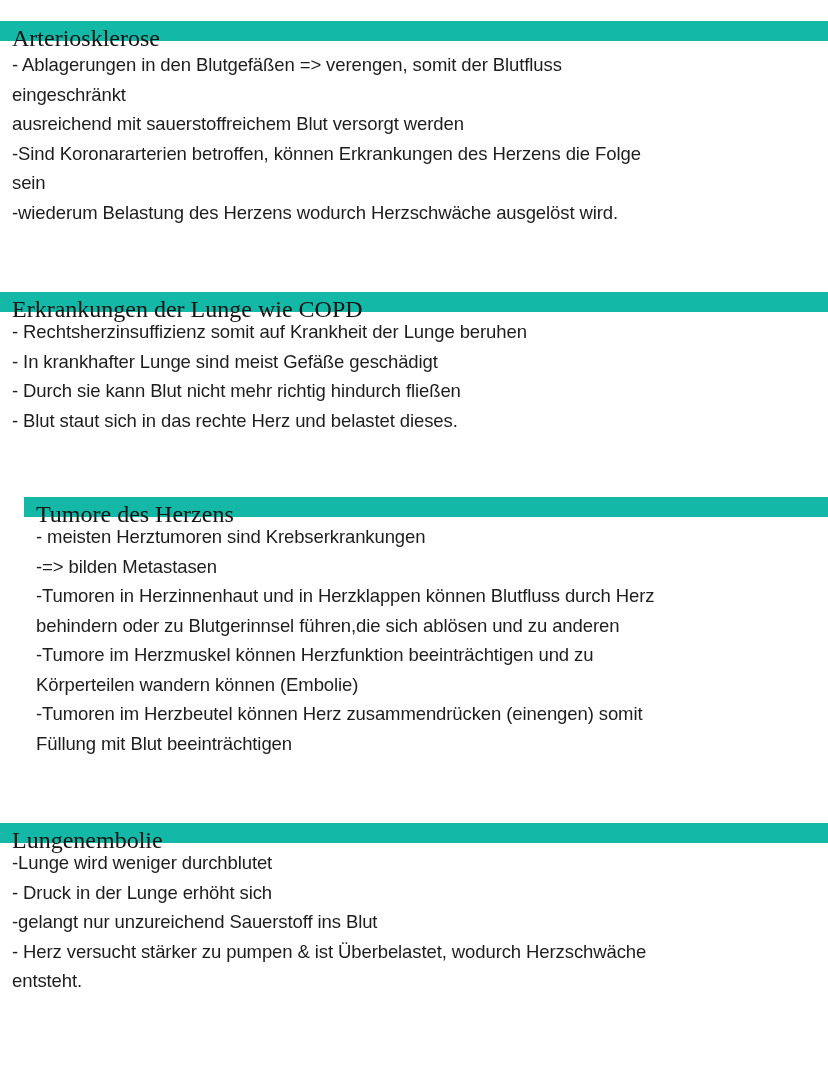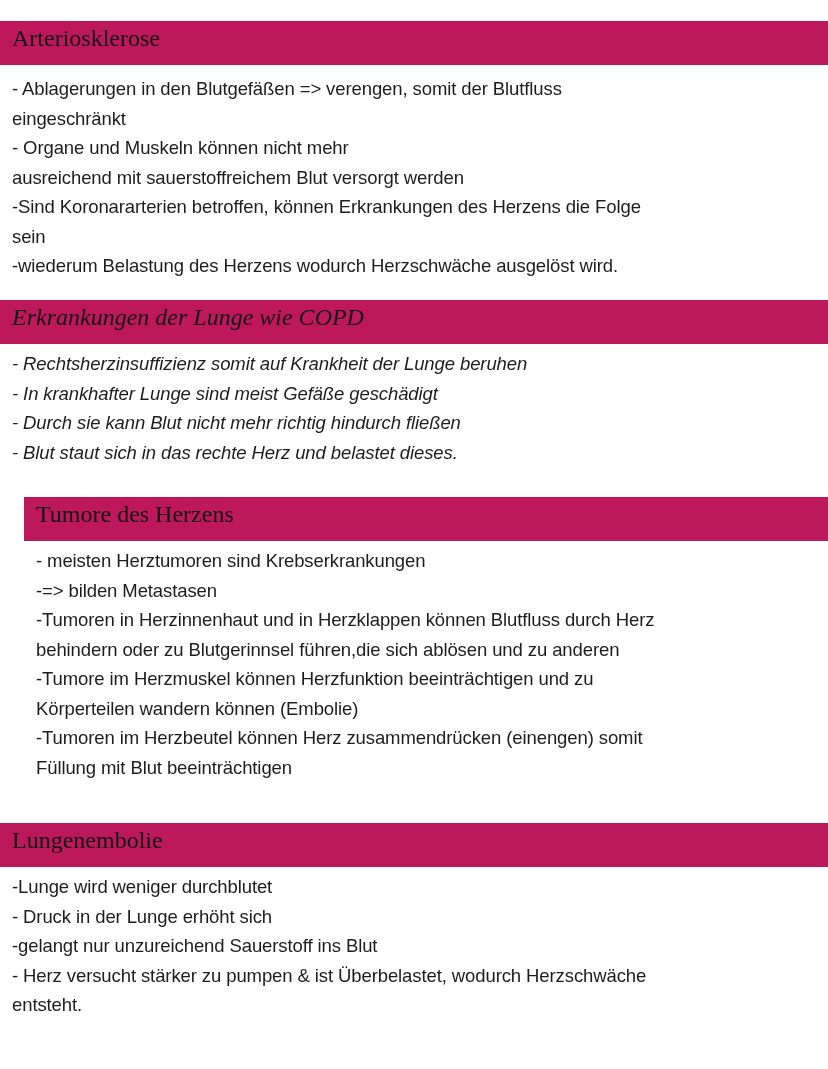--- a/index.html
+++ b/index.html
@@ -13,22 +13,22 @@
       position: relative;
       overflow: hidden;
       color: #1d1d1d;
     }
     .section {
       position: absolute;
       left: 0;
       width: 828px;
     }
     .heading-band {
-      background: #be185d;
-      height: 44px;
+      background: #14b8a6;
+      height: 20px;
       width: 828px;
       position: relative;
     }
     .heading {
       position: absolute;
       left: 12px;
       top: 3px;
       font-family: "Liberation Serif", "DejaVu Serif", serif;
       font-size: 24px;
       line-height: 28px;
@@ -53,29 +53,28 @@
 </head>
 <body>
 
 <div class="section" style="top:21px;">
   <div class="heading-band">
     <div class="heading">Arteriosklerose</div>
   </div>
   <ul class="lines" style="margin-top:1px;">
     <li class="line">- Ablagerungen in den Blutgefäßen =&gt; verengen, somit der Blutfluss</li>
     <li class="line">eingeschränkt</li>
-    <li class="line">- Organe und Muskeln können nicht mehr</li>
     <li class="line">ausreichend mit sauerstoffreichem Blut versorgt werden</li>
     <li class="line">-Sind Koronararterien betroffen, können Erkrankungen des Herzens die Folge</li>
     <li class="line">sein</li>
     <li class="line">-wiederum Belastung des Herzens wodurch Herzschwäche ausgelöst wird.</li>
   </ul>
 </div>
 
-<div class="section" style="top:300px;font-style:italic;">
+<div class="section" style="top:292px;">
   <div class="heading-band">
     <div class="heading">Erkrankungen der Lunge wie COPD</div>
   </div>
   <ul class="lines" style="margin-top:-3px;">
     <li class="line">- Rechtsherzinsuffizienz somit auf Krankheit der Lunge beruhen</li>
     <li class="line">- In krankhafter Lunge sind meist Gefäße geschädigt</li>
     <li class="line">- Durch sie kann  Blut nicht mehr richtig hindurch fließen</li>
     <li class="line">- Blut staut sich in das rechte Herz und belastet dieses.</li>
   </ul>
 </div>

